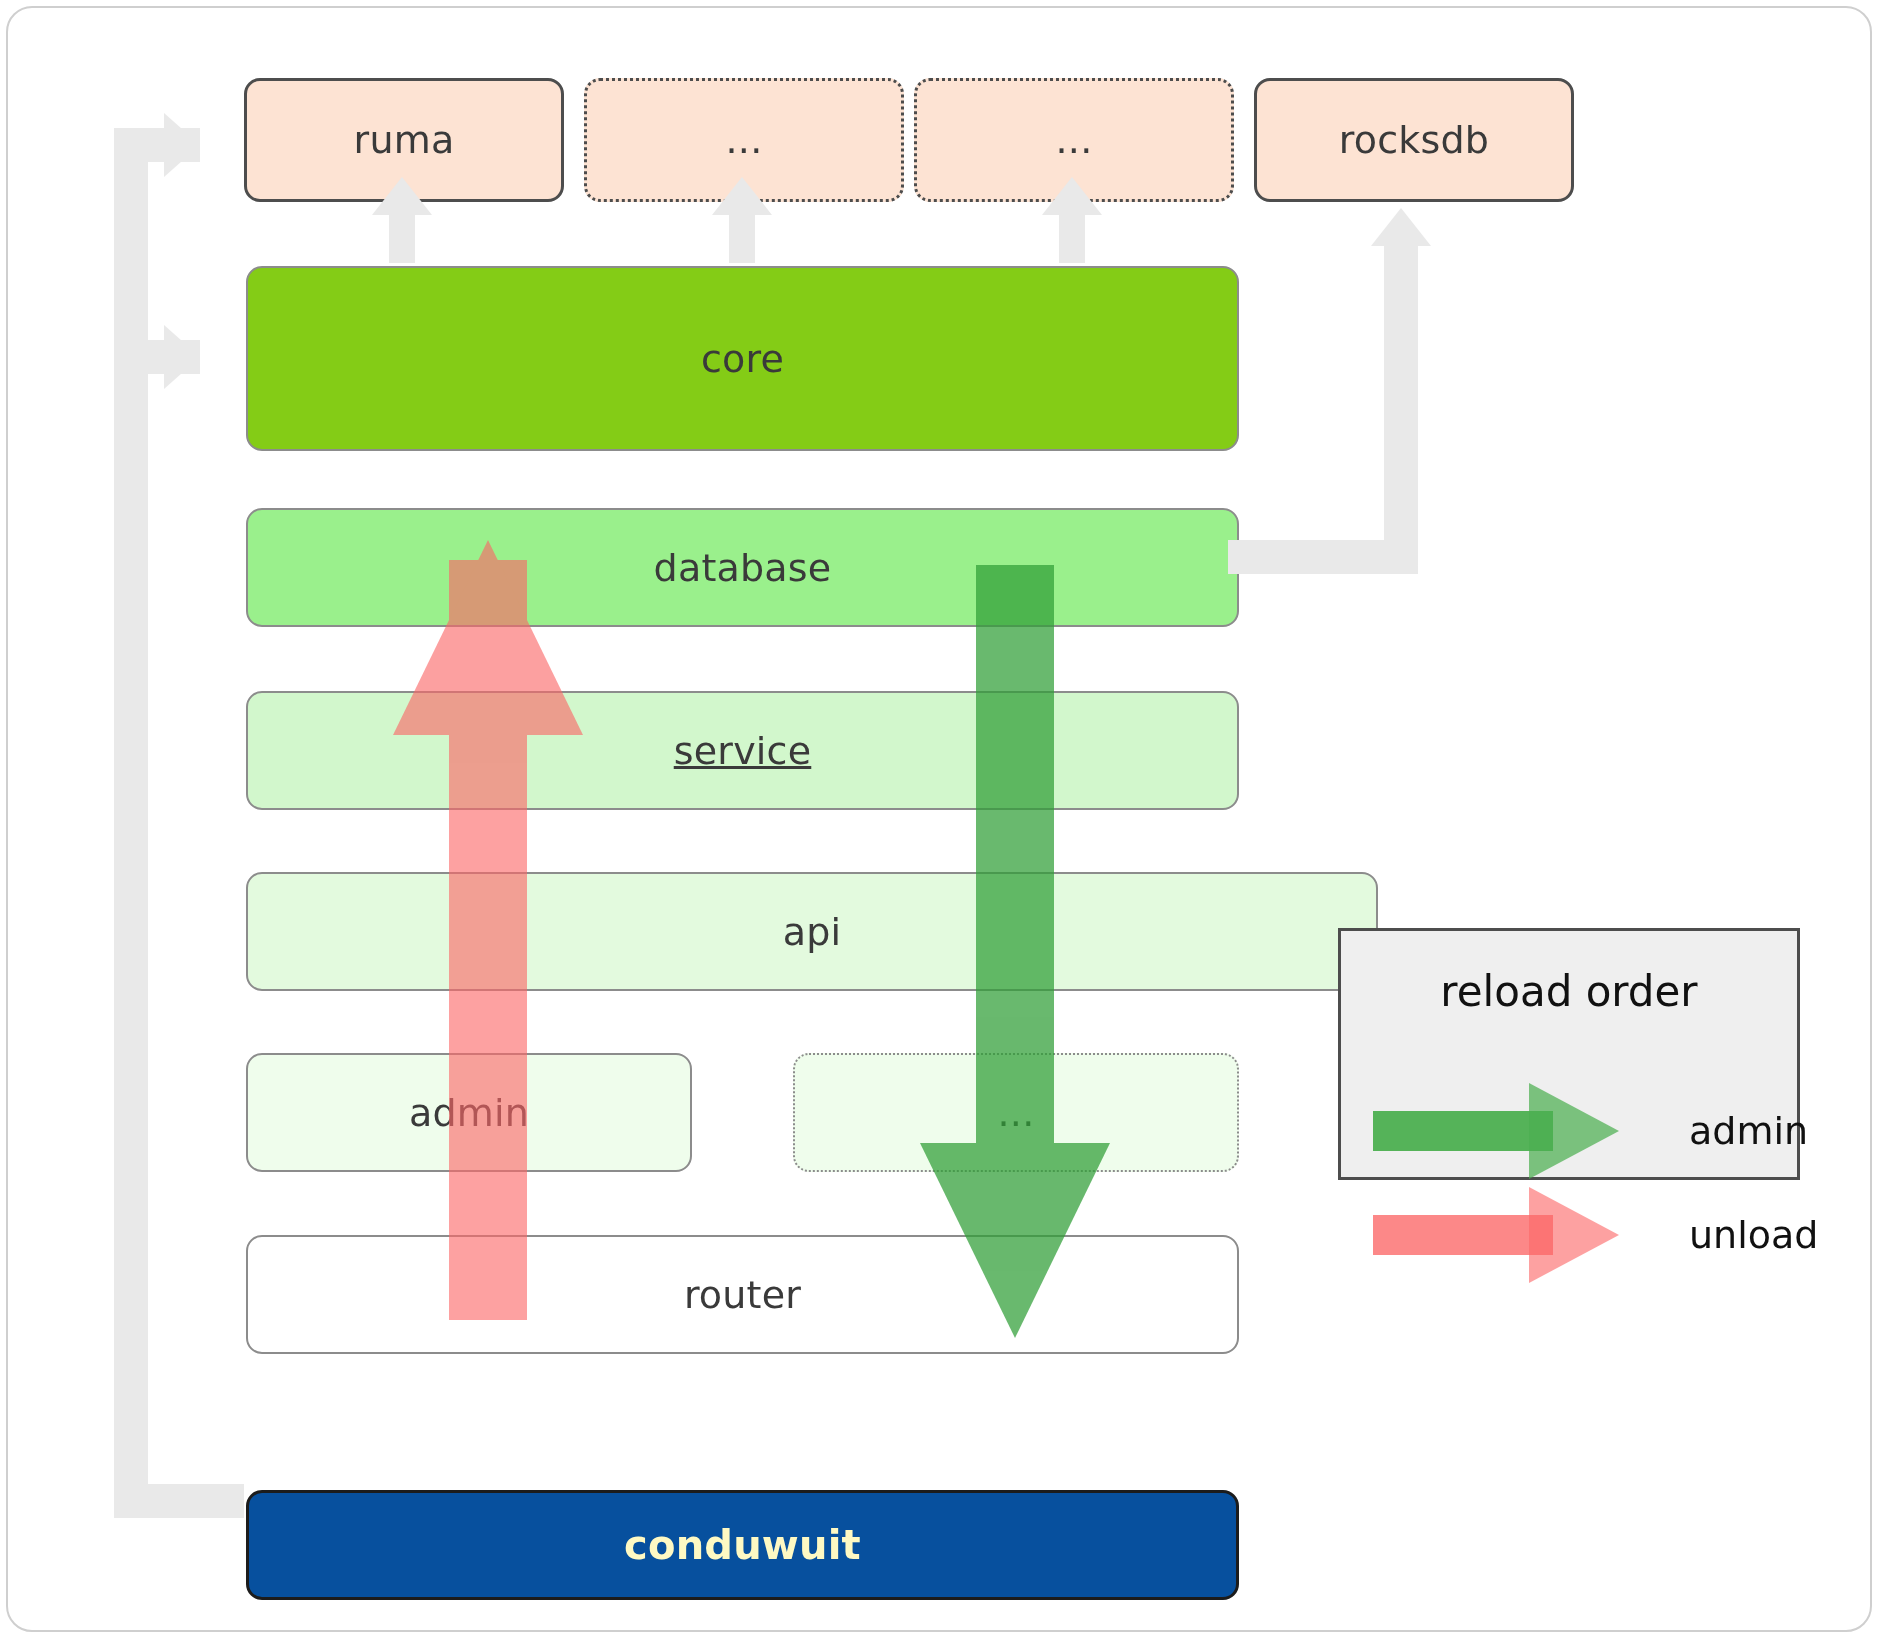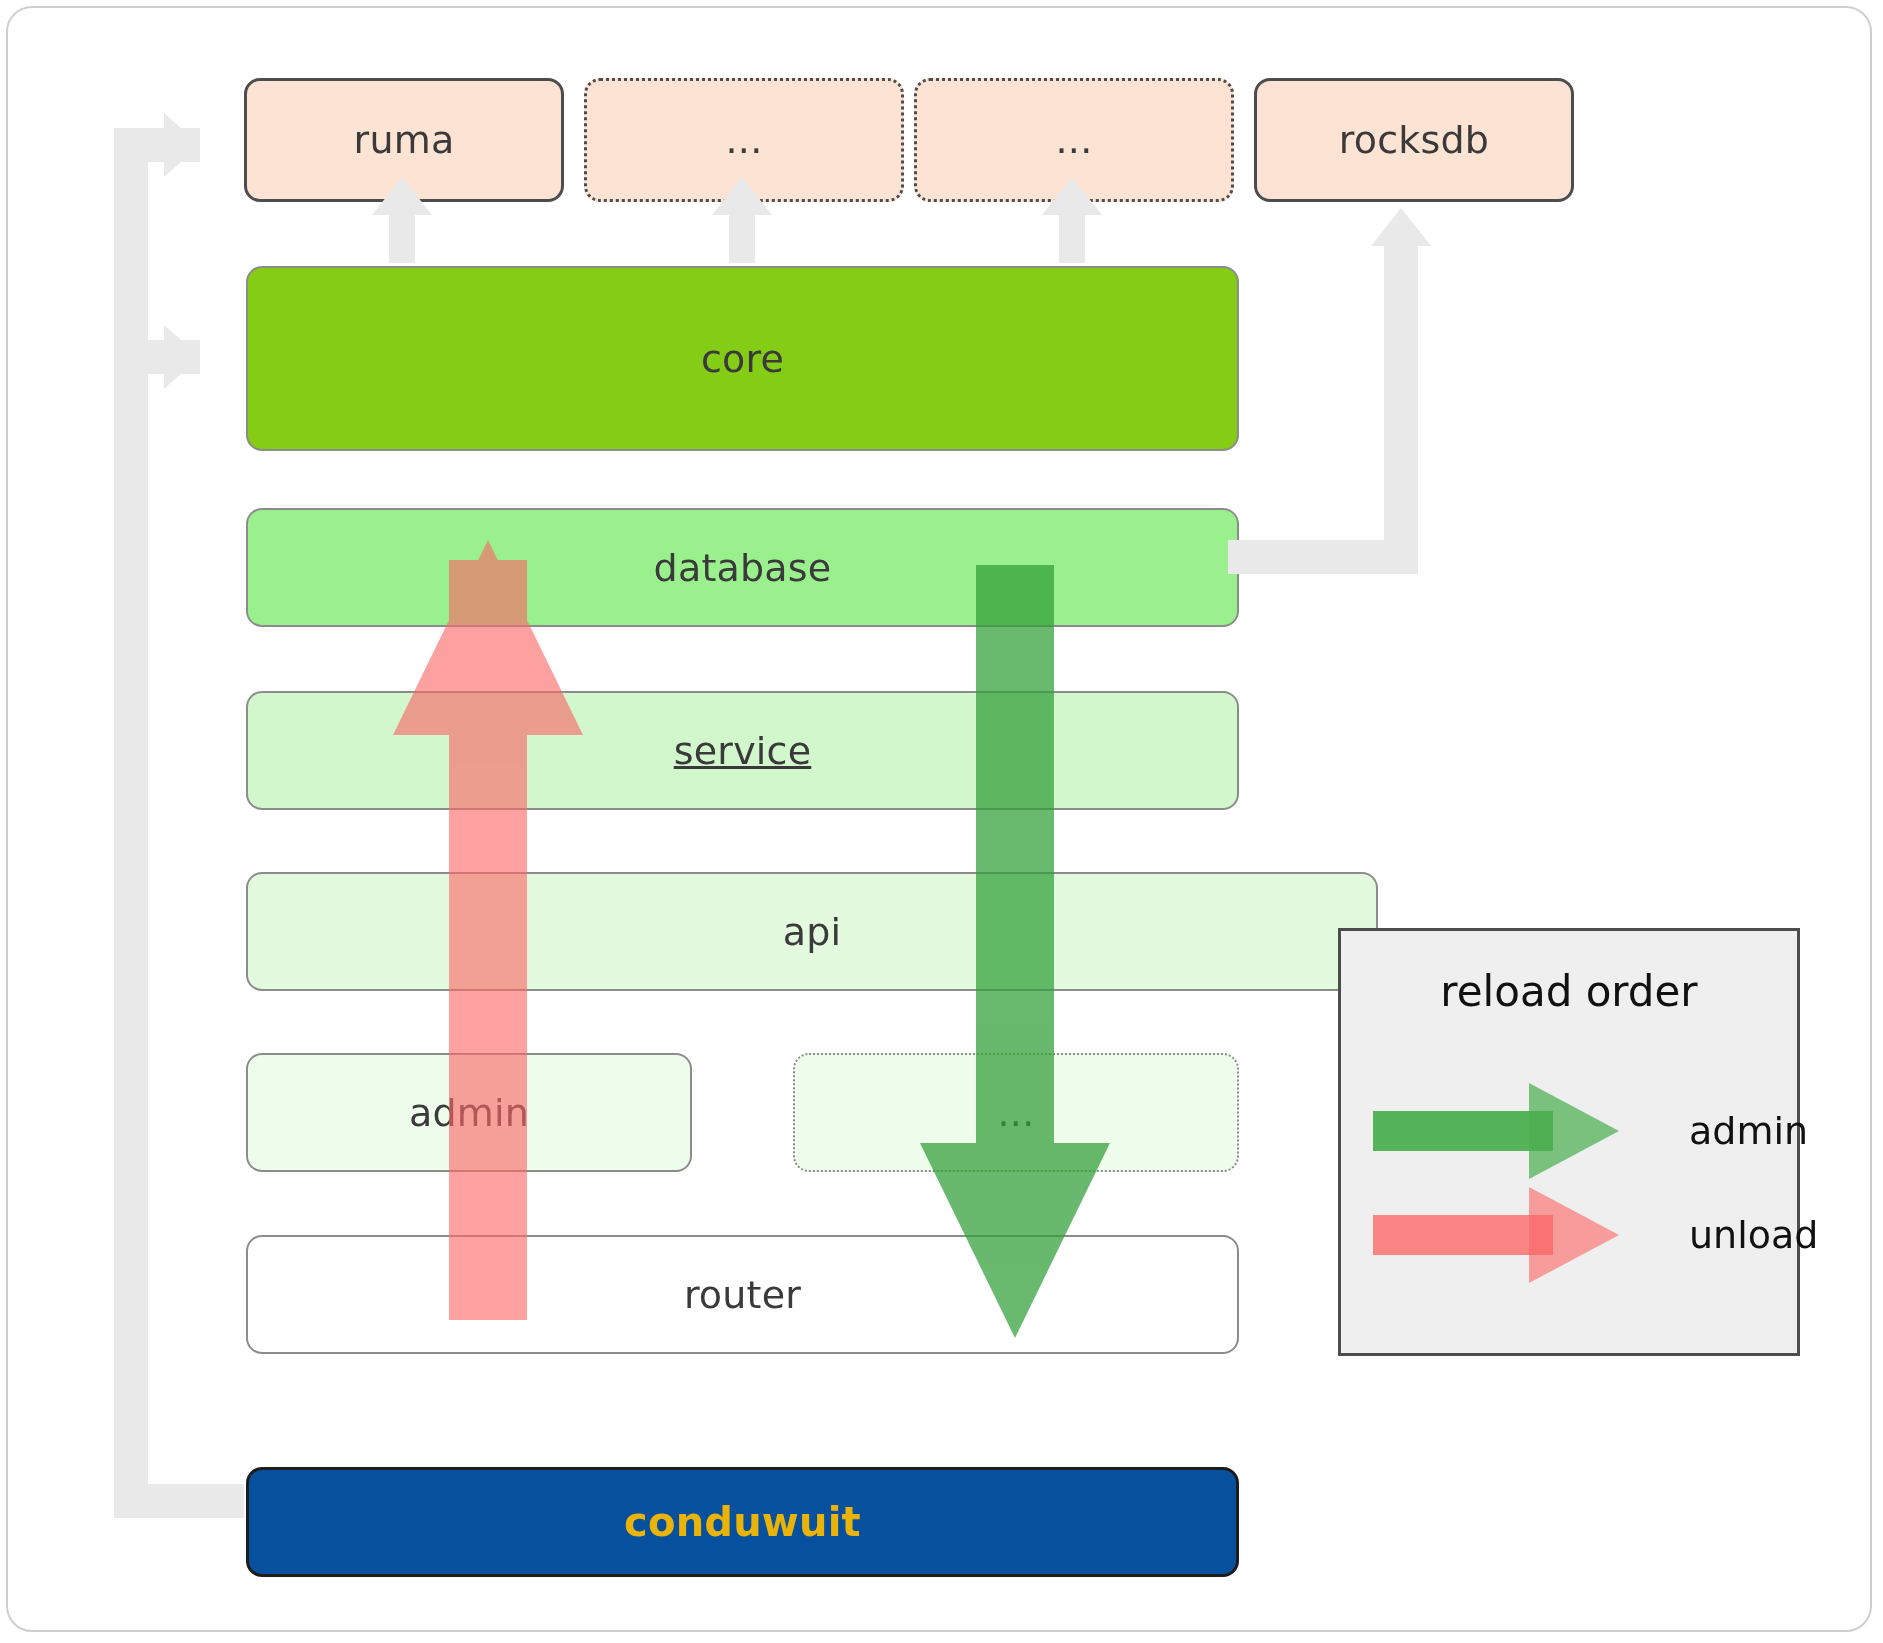--- a/index.html
+++ b/index.html
@@ -63,23 +63,24 @@
     border: 2px solid #8c8c8c;
     border-radius: 16px;
   }
   .node.layer.dotted {
     border: 2px dotted #8c8c8c;
   }
   .node.root {
     background: #07509e;
     border: 3px solid #1c1c1c;
     border-radius: 16px;
-    color: #eab308;
+    color: #fef9c3;
     font-weight: bold;
     font-size: 40px;
+    margin-top: 23px;
   }
 
   
   .gline {
     position: absolute;
     background: #e9e9e9;
     z-index: 1;
   }
   .gline.rounded-tr { border-top-right-radius: 26px; }
 
@@ -209,21 +210,21 @@
       <rect x="449" y="560" width="78" height="760" fill="#fb6767"></rect>
       <polygon points="488,540 583,735 393,735" fill="#fb6767"></polygon>
     </g>
 
     <g opacity="0.72">
       <rect x="976" y="565" width="78" height="680" fill="#2f9e36"></rect>
       <polygon points="1015,1338 920,1143 1110,1143" fill="#2f9e36"></polygon>
     </g>
   </svg>
 
-  <div class="legend" style="left:1338px; top:928px; width:462px; height:428px;">
+  <div class="legend" style="left:1338px; top:928px; width:462px; height:252px;">
     <div class="legend-title">reload order</div>
 
     <svg class="legend-arrow" width="300" height="120" style="left:28px; top:140px;" viewBox="0 0 300 120">
       <rect x="4" y="40" width="180" height="40" fill="#4caf50" opacity="0.95"></rect>
       <polygon points="250,60 160,12 160,108" fill="#4caf50" opacity="0.72"></polygon>
     </svg>
     <div class="legend-row-label" style="left:348px; top:178px;">admin</div>
 
     <svg class="legend-arrow" width="300" height="120" style="left:28px; top:244px;" viewBox="0 0 300 120">
       <rect x="4" y="40" width="180" height="40" fill="#fb6767" opacity="0.78"></rect>

